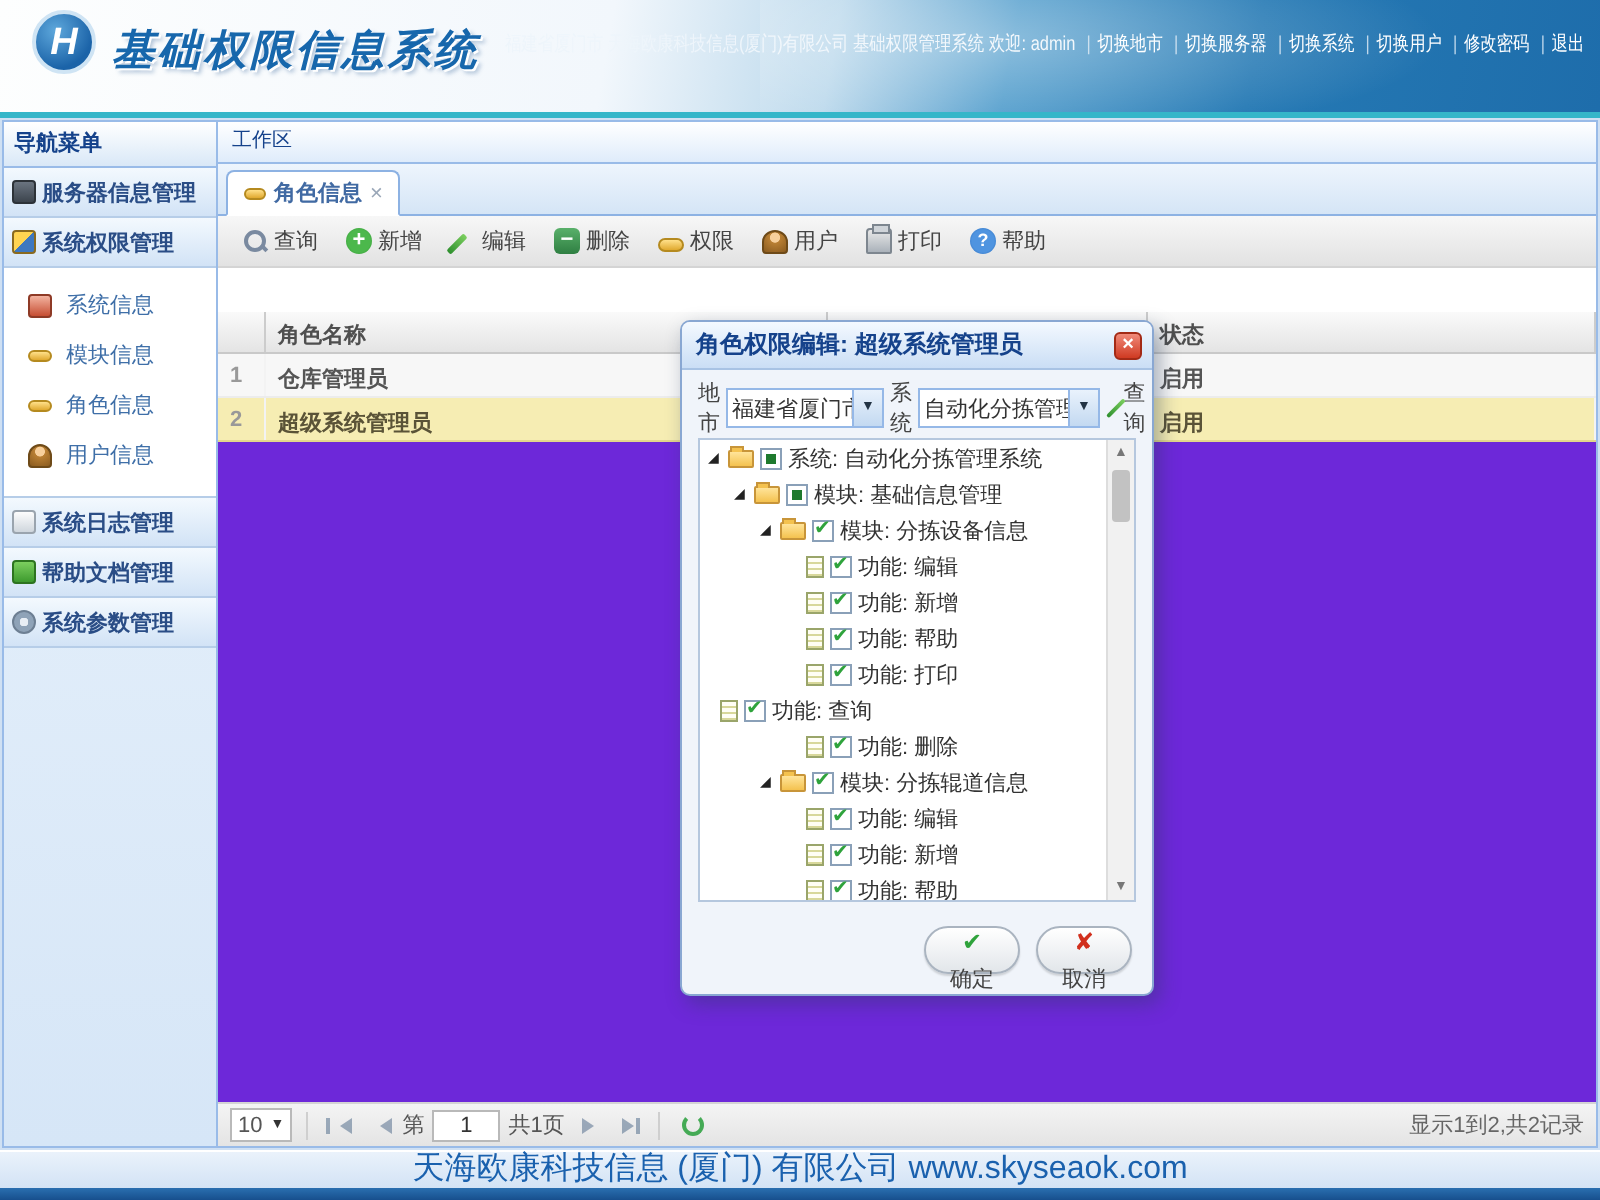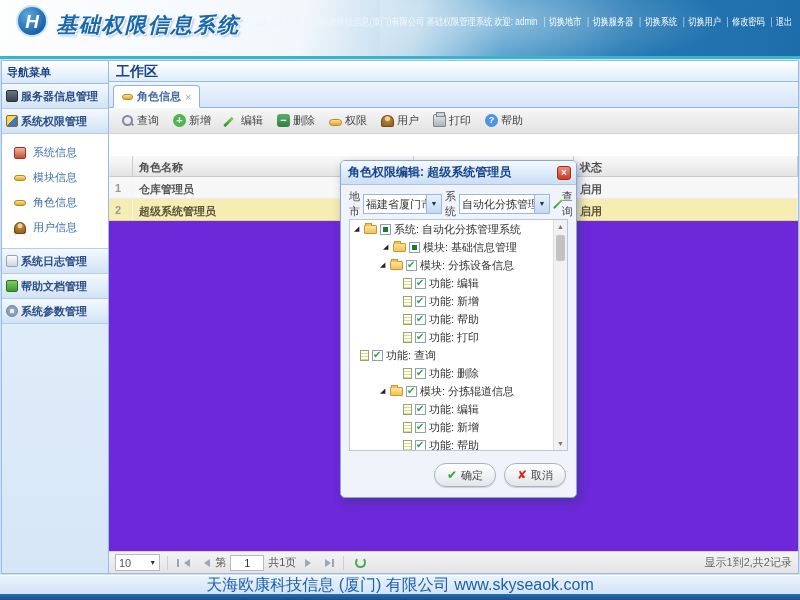--- a/index.html
+++ b/index.html
@@ -46,21 +46,21 @@
   .log-icon { background:linear-gradient(180deg,#fdfdfd,#cfd6dd); border:1px solid #9aa4ae; }
   .book-icon { background:linear-gradient(180deg,#7ccf5f,#3d9a2e); border:1px solid #2d7420; }
   .gear-icon { background:radial-gradient(circle,#e8eef5 30%,#8fa3b8 32%); border:1px solid #6d7f93; border-radius:50%; }
   .monitor-icon { background:linear-gradient(180deg,#f3b3a0,#c64e33); border:1px solid #8e3a26; }
   .key-icon { width:12px; height:6px; border:1px solid #b58a1f; border-radius:4px; background:linear-gradient(180deg,#ffe08a,#e0a92f); }
   .person-icon { background:radial-gradient(circle at 50% 28%, #f7cf9b 26%, #b97f33 30%, #8a5b1f); border:1px solid #6e4a18; border-radius:50% 50% 2px 2px; }
 
   
   .main { position:absolute; left:108px; top:1px; width:691px; height:514px; border:1px solid #99bbe8; background:#fff; }
   .ws-hd { height:21px; background:linear-gradient(180deg,#ffffff,#dfecfb); border-bottom:1px solid #99bbe8;
-    color:#15428b; font-size:14px; font-weight:bold; line-height:20px; padding:0 7px; }
+    color:#15428b; font-size:10px; font-weight:normal; line-height:20px; padding:0 7px; }
   .tabs { height:26px; background:linear-gradient(180deg,#eef5fd,#d5e5f6); border-bottom:1px solid #8db2e3; padding:3px 0 0 4px; }
   .tab { display:inline-flex; align-items:center; gap:4px; height:23px; background:#fff; border:1px solid #8db2e3;
     border-bottom:1px solid #fff; border-radius:4px 4px 0 0; padding:0 8px; font-size:11px; font-weight:bold; color:#416aa3; position:relative; top:0; cursor:pointer; }
   .tab .tab-close { color:#9aa7b8; font-weight:normal; font-size:11px; cursor:pointer; }
   .tab-key { width:11px; height:6px; border:1px solid #b58a1f; border-radius:3px; background:linear-gradient(180deg,#ffe08a,#e0a92f); }
 
   .toolbar { height:26px; background:linear-gradient(180deg,#f7f7f7,#e2e2e2); border-bottom:1px solid #d4d4d4;
     display:flex; align-items:center; padding:0 6px; gap:2px; }
   .tb-btn { display:inline-flex; align-items:center; gap:3px; font-size:11px; color:#444; padding:2px 6px; border-radius:3px; cursor:pointer; }
   .tb-ic { display:inline-block; width:13px; height:13px; position:relative; flex:none; }
@@ -87,21 +87,21 @@
   .col-num { width:24px; color:#999; flex:none; }
   .col-name { width:281px; flex:none; }
   .col-desc { width:160px; flex:none; }
   .col-status { flex:1; }
   .g-row.sel-true { background:#f6edb3; border-bottom:1px solid #e2d78c; color:#5a5337; }
   .g-row.sel-false { background:#f7f7f7; }
 
   
   .pager { position:absolute; left:0; bottom:0; right:0; height:22px; background:linear-gradient(180deg,#f4f4f4,#e4e4e4);
     border-top:1px solid #d4d4d4; display:flex; align-items:center; padding:0 6px; gap:4px; font-size:11px; color:#555; }
-  .pg-size { display:inline-flex; align-items:center; border:1px solid #b9b9b9; background:#fff; height:17px; padding:0 3px; gap:18px; cursor:pointer; }
+  .pg-size { display:inline-flex; align-items:center; border:1px solid #b9b9b9; background:#fff; height:17px; padding:0 3px; gap:4px; cursor:pointer; }
   .pg-size .dn { font-size:7px; color:#333; }
   .pg-btn { width:16px; height:16px; position:relative; cursor:pointer; opacity:.55; }
   .tri-l::before { content:""; position:absolute; left:5px; top:4px; border:4px solid transparent; border-right:6px solid #55708e; }
   .tri-r::before { content:""; position:absolute; left:5px; top:4px; border:4px solid transparent; border-left:6px solid #55708e; }
   .bar-l::after { content:""; position:absolute; left:2px; top:4px; width:2px; height:8px; background:#55708e; }
   .bar-r::after { content:""; position:absolute; right:2px; top:4px; width:2px; height:8px; background:#55708e; }
   .pg-input { width:34px; height:16px; border:1px solid #b9b9b9; font-size:11px; text-align:center; color:#333; }
   .refresh-icon { width:11px; height:11px; border:2px solid #44aa55; border-radius:50%; border-top-color:transparent; cursor:pointer; margin-left:4px; }
   .pg-summary { margin-left:auto; color:#666; }
   .pg-sep { width:1px; height:14px; background:#cfcfcf; margin:0 3px; }
@@ -144,21 +144,21 @@
   .k-file > .node-ic { width:9px; height:11px; background:#fffef4; border:1px solid #9aa56a;
     background-image:repeating-linear-gradient(180deg,#fffef4 0 2px,#d8d89a 2px 3px); }
   .cb { flex:none; width:11px; height:11px; border:1px solid #8aa0b8; background:#fff; margin-right:3px; position:relative; }
   .chk-checked > .cb::before { content:"✔"; position:absolute; left:0; top:-2px; font-size:10px; color:#2fa33c; font-weight:bold; }
   .chk-partial > .cb::before { content:""; position:absolute; left:2px; top:2px; width:5px; height:5px; background:#1f7a2d; }
   .tree-label { overflow:hidden; }
 
   .dlg-btns { position:absolute; right:10px; bottom:10px; display:flex; gap:8px; }
   .dlg-btn { display:inline-flex; align-items:center; gap:4px; height:24px; padding:0 12px; border:1px solid #aab4c0;
     border-radius:12px; background:linear-gradient(180deg,#ffffff,#e2e6ea); font-size:11px; color:#444; cursor:pointer;
-    box-shadow:0 1px 1px rgba(0,0,0,.15); }
+    box-shadow:0 1px 1px rgba(0,0,0,.15);flex-direction:column; }
   .ok-icon::before { content:"✔"; color:#2fa33c; font-weight:bold; font-size:12px; }
   .cancel-icon::before { content:"✘"; color:#d12f1d; font-weight:bold; font-size:12px; }
 </style>
 </head>
 <body>
 
 <header class="hdr">
   <div class="logo-circle">H</div>
   <div class="app-title">基础权限信息系统</div>
   <div class="hdr-right">
@@ -370,21 +370,21 @@
 
   <div class="tree-panel">
     <div class="tree-rows">
       <div class="tree-row k-folder chk-partial" style="padding-left: 4px;">
         <span class="tri"></span>
         <span class="node-ic"></span>
         <span class="cb"></span>
         <span class="tree-label">系统: 自动化分拣管理系统</span>
       </div>
 
-      <div class="tree-row k-folder chk-partial" style="padding-left: 33px;">
+      <div class="tree-row k-folder chk-partial" style="padding-left: 17px;">
         <span class="tri"></span>
         <span class="node-ic"></span>
         <span class="cb"></span>
         <span class="tree-label">模块: 基础信息管理</span>
       </div>
 
       <div class="tree-row k-folder chk-checked" style="padding-left: 30px;">
         <span class="tri"></span>
         <span class="node-ic"></span>
         <span class="cb"></span>

